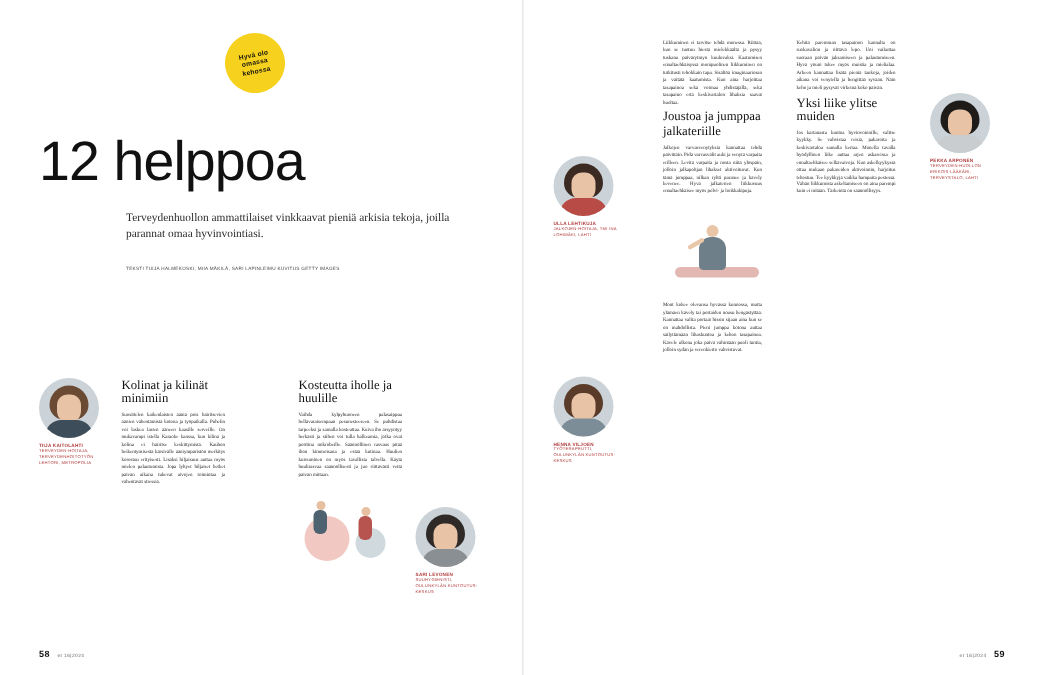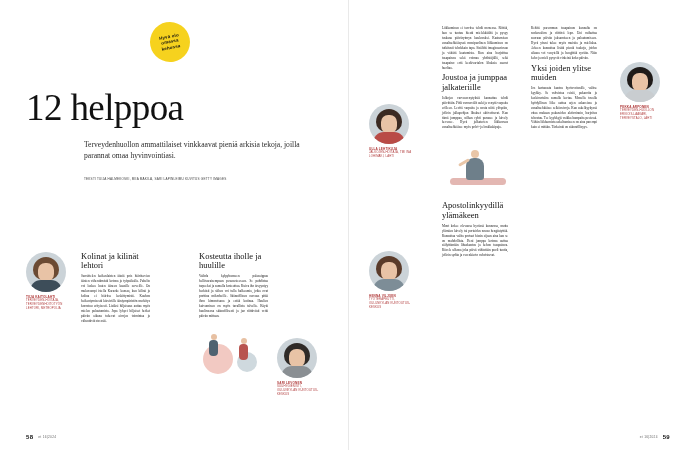--- a/index.html
+++ b/index.html
@@ -29,21 +29,21 @@
     position:absolute;left:150px;top:22px;
     width:40px;height:40px;border-radius:50%;
     background:#f6d21e;color:#111;
     display:flex;align-items:center;justify-content:center;text-align:center;
     font-size:4.4px;font-weight:bold;line-height:1.25;letter-spacing:.2px;
     transform:rotate(-11deg);
     padding:3px;box-sizing:border-box;
   }
   .headline{
     margin:64px 0 0 0;
-    font-family:Liberation Serif, serif;
+    font-family:Liberation Sans, sans-serif;
     font-size:37px;line-height:0.98;letter-spacing:-0.6px;
     color:#111;font-weight:normal;
   }
   .headline .l2{display:block;}
   .deck{
     margin:14px 0 16px 58px;width:236px;
     font-family:"Liberation Serif", serif;
     font-size:7.6px;line-height:1.38;color:#2b2b2b;
   }
   .credits{
@@ -147,21 +147,21 @@
           <span class="face"></span>
           <span class="body"></span>
         </div>
         <div class="caption">
           <b>TIIJA KAITOLAHTI</b>
           <span>terveyden-hoitaja, terveydenhoitotyön lehtori, Metropolia</span>
         </div>
       </div>
 
       <div class="lcol c2">
-        <h2 class="sec-title">Kolinat ja kilinät lehtori</h2>
+        <h2 class="sec-title">Kolinat ja kilinät minimiin</h2>
         <div class="body-col">
           <p class="first">Suosittelen kaikenlaisten ääniä pois häiritsevien äänien vähentämistä kotona ja työpaikalla. Puhelin voi laskea lasten ääneen kaasille serveille. On mukavampi istella Karaoke kanssa, kun kilinä ja kolina ei häiritse keskittymistä.
 
 Kauhon heikentymisestä kärsivälle ääniympäristön merkitys korostuu erityisesti. Lisäksi hiljaisuus auttaa myös mielen palautumista. Jopa lyhyet hiljaiset hetket päivän aikana tukevat aivojen toimintaa ja vähentävät stressiä.</p>
         </div>
       </div>
 
       <div class="lcol c3">
         <h2 class="sec-title">Kosteutta iholle ja huulille</h2>
         <div class="body-col">
@@ -246,35 +246,34 @@
 Kun tämä jumppaa, nilkan ryhti paranee ja kävely kevenee. Hyvä jalkaterien liikkuvuus ennaltaehkäisee myös polvi- ja lonkkakipuja.</p>
         </div>
         <div class="ill-box">
           <span class="mat"></span>
           <span class="person-yoga">
             <span class="h"></span>
             <span class="b"></span>
             <span class="arm"></span>
           </span>
         </div>
-        <h2 class="sec-title">Apostolinkyydillä ylämäkeen</h2>
         <div class="body-col">
           <p class="first">Mont kokee olevansa hyvässä kunnossa, mutta ylämäen kävely tai portaiden nousu hengästyttää. Kannattaa valita portaat hissin sijaan aina kun se on mahdollista.
 
 Pieni jumppa kotona auttaa säilyttämään lihaskuntoa ja kehon tasapainoa. Kävele ulkona joka päivä vähintään puoli tuntia, jolloin sydän ja verenkierto vahvistuvat.</p>
         </div>
       </div>
 
       <div class="rcol c3">
         <div class="body-col">
           <p class="first">Kehitä paremman tasapainon kannalta on ruokavalion ja riittävä lepo. Uni vaikuttaa suoraan päivän jaksamiseen ja palautumiseen. Hyvä yöuni tukee myös muistia ja mielialaa.
 
 Arkeen kannattaa lisätä pieniä taukoja, joiden aikana voi venytellä ja hengittää syvään. Näin keho ja mieli pysyvät virkeinä koko päivän.</p>
         </div>
-        <h2 class="sec-title">Yksi joiden ylitse muiden</h2>
+        <h2 class="sec-title">Yksi liike ylitse muiden</h2>
         <div class="body-col">
           <p class="first">Jos kartanasta kuntoa hyvinvoinnille, valitse kyykky. Se vahvistaa reisiä, pakaroita ja keskivartaloa samalla kertaa.
 
 Monella tavalla hyödyllinen liike auttaa arjen askareissa ja ennaltaehkäisee selkävaivoja. Kun askelkyykyssä ottaa mukaan pakareiden aktivoinnin, harjoitus tehostuu.
 
 Tee kyykkyjä vaikka hampaita pestessä. Vähän liikkumista askeltamiseen on aina parempi kuin ei mitään. Tärkeintä on säännöllisyys.</p>
         </div>
       </div>
 
       <div class="rcol c4">

